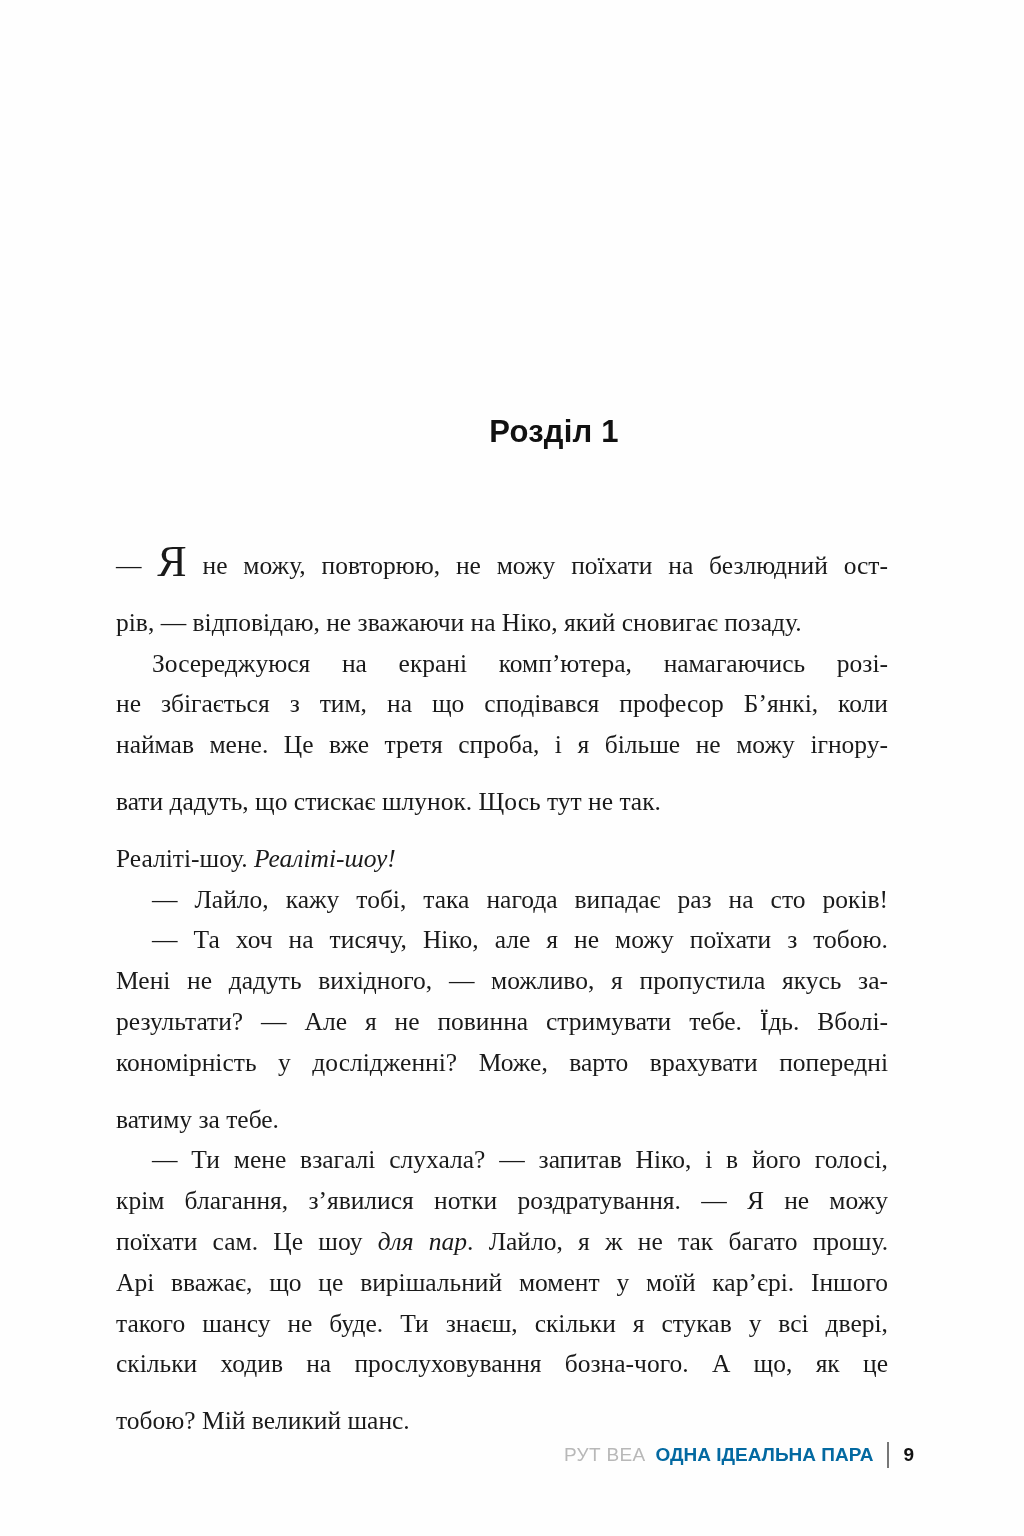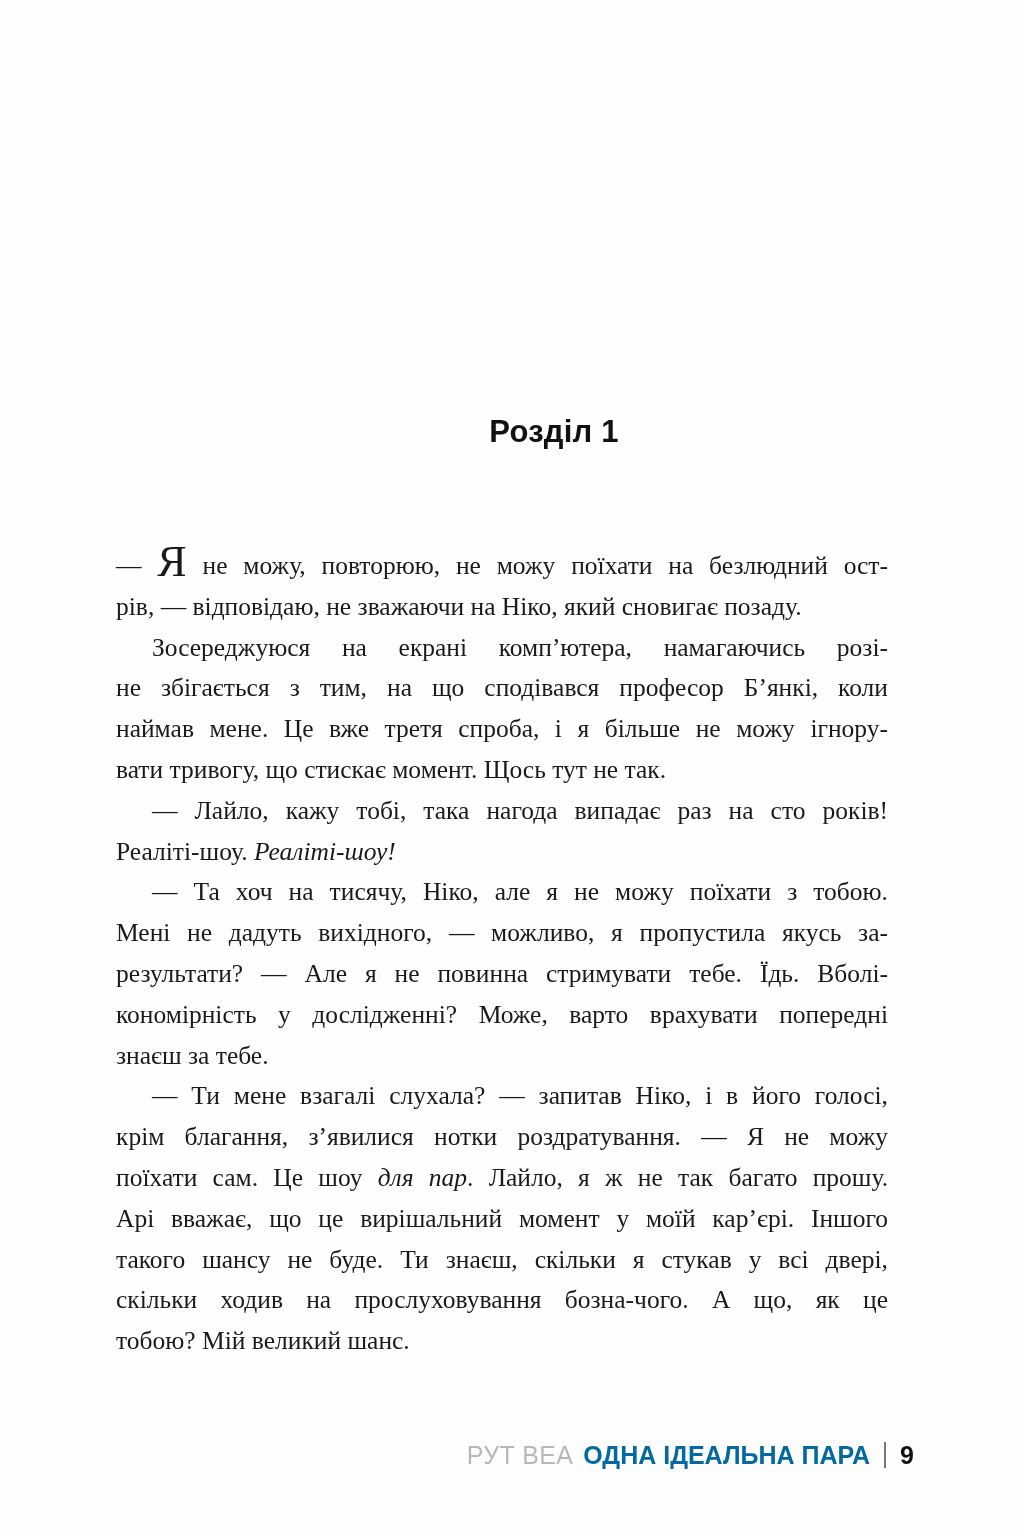--- a/index.html
+++ b/index.html
@@ -12,29 +12,29 @@
     padding-left:42px;
   }
   .body-text {
     position:absolute; left:116px; top:546px; width:772px;
     font-family:"Liberation Serif", serif; font-size:25.5px; color:#1a1a1a;
   }
   .line {
     height:40.8px; line-height:40.8px; white-space:nowrap;
     text-align:justify; text-align-last:justify;
   }
-  .line.last { text-align-last:left; }
+  .line.last { text-align-last:left;margin-top:16px; }
   .line.indent { padding-left:36px; }
   .dropcap {
     font-family:"Liberation Serif", serif; font-size:44px; line-height:20px; vertical-align:-2px;
   }
   .footer {
     position:absolute; right:110px; top:1440px; height:30px;
     display:flex; align-items:center; gap:10px;
-    font-family:"Liberation Sans", sans-serif; font-size:25px;
+    font-family:"Liberation Sans", sans-serif; font-size:19px;
   }
   .footer .author { color:#b8b8b8; letter-spacing:0.3px; }
   .footer .book { color:#0369a1; font-weight:bold; }
   .footer .sep { width:2px; height:26px; background:#777; margin:0 4px; }
   .footer .pnum { color:#111; font-weight:bold; }
   i { font-style:italic; }
 </style>
 </head>
 <body>
 
@@ -42,30 +42,30 @@
   <div class="chapter-title">Розділ 1</div>
 
   <div class="body-text">
     <div class="line">
       <span>— </span><span class="dropcap">Я</span><span> не можу, повторюю, не можу поїхати на безлюдний ост-</span>
     </div>
     <div class="line last">рів, — відповідаю, не зважаючи на Ніко, який сновигає позаду.</div>
     <div class="line indent">Зосереджуюся на екрані комп’ютера, намагаючись розі-</div>
     <div class="line">не збігається з тим, на що сподівався професор Б’янкі, коли</div>
     <div class="line">наймав мене. Це вже третя спроба, і я більше не можу ігнору-</div>
-    <div class="line last">вати тривогу, що стискає момент. Щось тут не так.</div>
-    <div class="line indent">— Лайло, кажу тобі, така нагода випадає раз на сто років!</div>
+    <div class="line last">вати дадуть, що стискає шлунок. Щось тут не так.</div>
     <div class="line last">
       <span>Реаліті-шоу. </span><i>Реаліті-шоу!</i>
     </div>
+    <div class="line indent">— Лайло, кажу тобі, така нагода випадає раз на сто років!</div>
     <div class="line indent">— Та хоч на тисячу, Ніко, але я не можу поїхати з тобою.</div>
     <div class="line">Мені не дадуть вихідного, — можливо, я пропустила якусь за-</div>
     <div class="line">результати? — Але я не повинна стримувати тебе. Їдь. Вболі-</div>
     <div class="line">кономірність у дослідженні? Може, варто врахувати попередні</div>
-    <div class="line last">знаєш за тебе.</div>
+    <div class="line last">ватиму за тебе.</div>
     <div class="line indent">— Ти мене взагалі слухала? — запитав Ніко, і в його голосі,</div>
     <div class="line">крім благання, з’явилися нотки роздратування. — Я не можу</div>
     <div class="line">
       <span>поїхати сам. Це шоу </span><i>для пар</i><span>. Лайло, я ж не так багато прошу.</span>
     </div>
     <div class="line">Арі вважає, що це вирішальний момент у моїй кар’єрі. Іншого</div>
     <div class="line">такого шансу не буде. Ти знаєш, скільки я стукав у всі двері,</div>
     <div class="line">скільки ходив на прослуховування бозна-чого. А що, як це</div>
     <div class="line last">тобою? Мій великий шанс.</div>
   </div>

